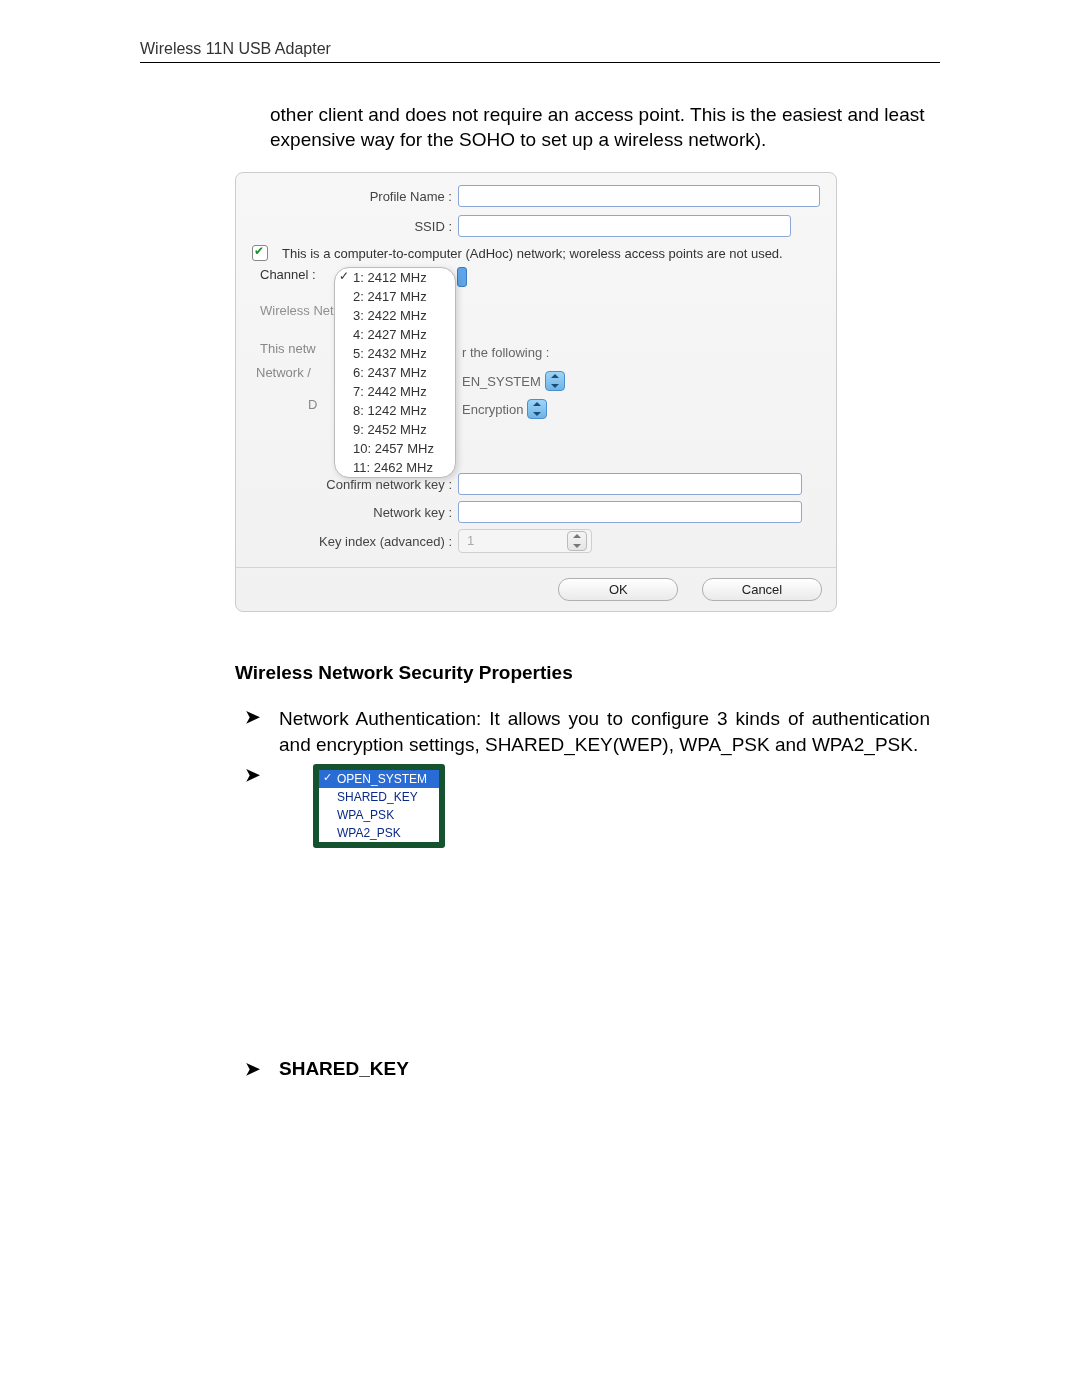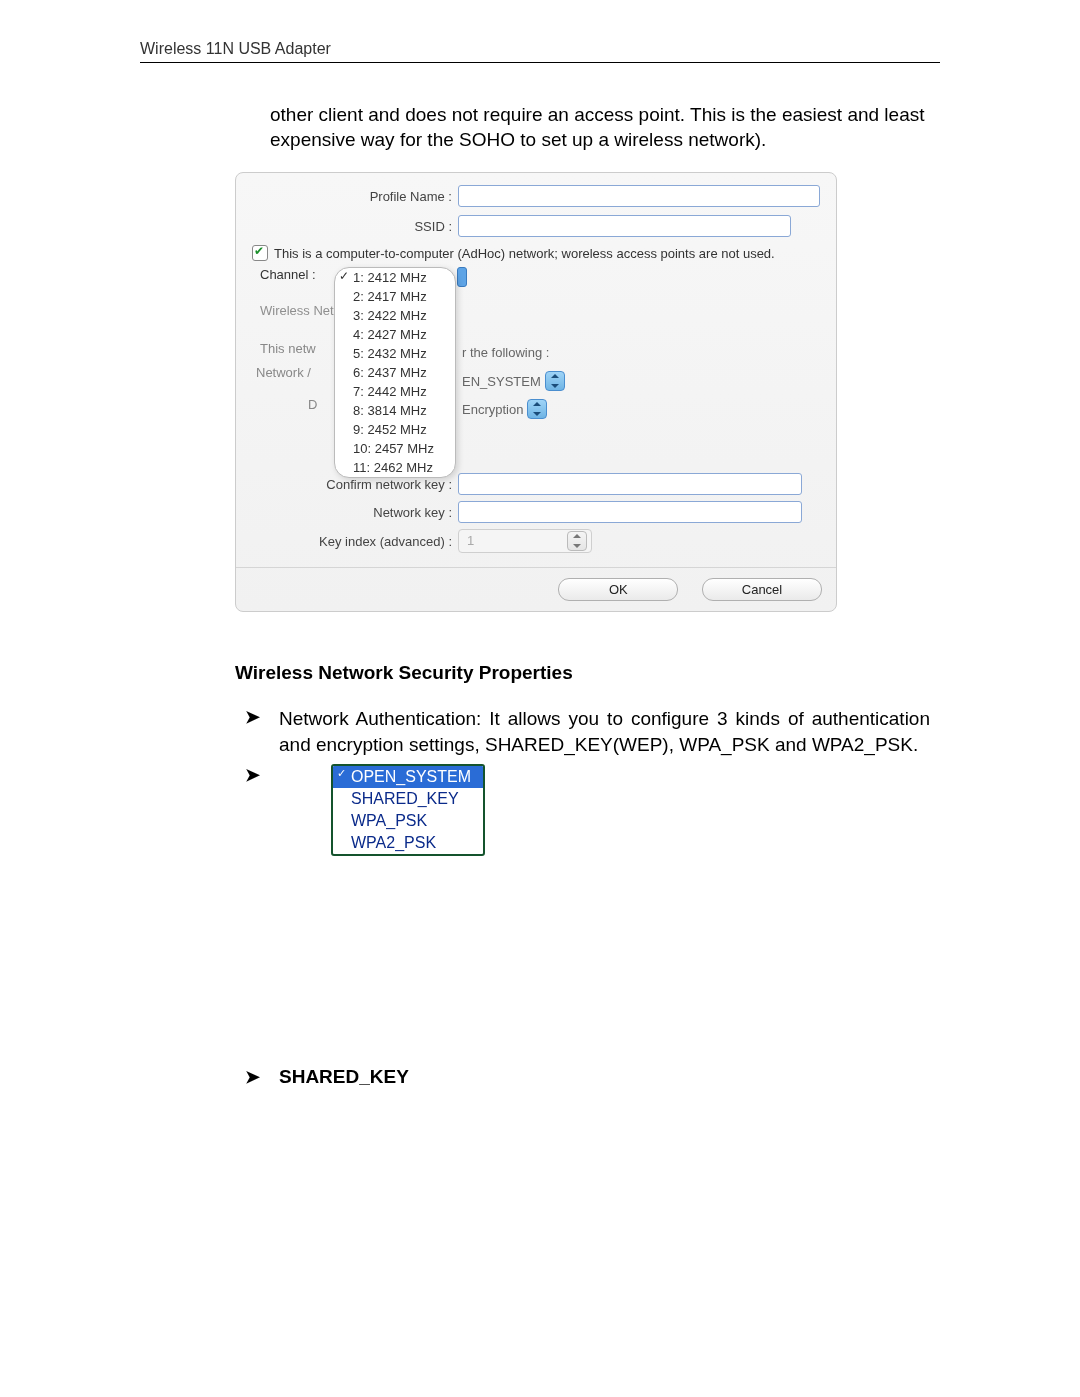--- a/index.html
+++ b/index.html
@@ -78,20 +78,21 @@
     border-radius: 3px;
     background: #fff;
   }
   .text-input.ssid {
     width: 92%;
   }
   .adhoc-row {
     display: flex;
     align-items: center;
     margin-bottom: 6px;
+    gap: 8px;
   }
   .checkbox {
     width: 14px; height: 14px;
     border: 1px solid #888;
     border-radius: 3px;
     background: #fff;
     margin-right: 6px;
     position: relative;
   }
   .checkbox::after {
@@ -284,25 +285,25 @@
     line-height: 1.35;
   }
 
   
   .auth-menu-block {
     display: flex;
     margin-left: 105px;
     margin-top: 6px;
   }
   .auth-menu {
-    margin-left: 52px;
-    border: 2px solid #14532d;
+    margin-left: 34px;
+    border: 6px solid #14532d;
     border-radius: 3px;
     font-family: "Lucida Grande","Segoe UI",Arial,sans-serif;
-    font-size: 16px;
+    font-size: 12px;
     overflow: hidden;
     background: #fff;
   }
   .auth-item {
     padding: 2px 12px 2px 18px;
     color: #0a2a8a;
     position: relative;
     white-space: nowrap;
   }
   .auth-item.sel {
@@ -413,21 +414,21 @@
         <div class="d-label">D</div>
 
         <div class="dropdown">
           <div class="dropdown-item sel">1: 2412 MHz</div>
           <div class="dropdown-item">2: 2417 MHz</div>
           <div class="dropdown-item">3: 2422 MHz</div>
           <div class="dropdown-item">4: 2427 MHz</div>
           <div class="dropdown-item">5: 2432 MHz</div>
           <div class="dropdown-item">6: 2437 MHz</div>
           <div class="dropdown-item">7: 2442 MHz</div>
-          <div class="dropdown-item">8: 3814 MHz</div>
+          <div class="dropdown-item">8: 1242 MHz</div>
           <div class="dropdown-item">9: 2452 MHz</div>
           <div class="dropdown-item">10: 2457 MHz</div>
           <div class="dropdown-item">11: 2462 MHz</div>
         </div>
         <div class="scroll-handle"></div>
 
         <div class="midlabel following">r the following :</div>
         <div class="midlabel ensystem">
           <span>EN_SYSTEM</span>
           <div class="stepper"></div>

